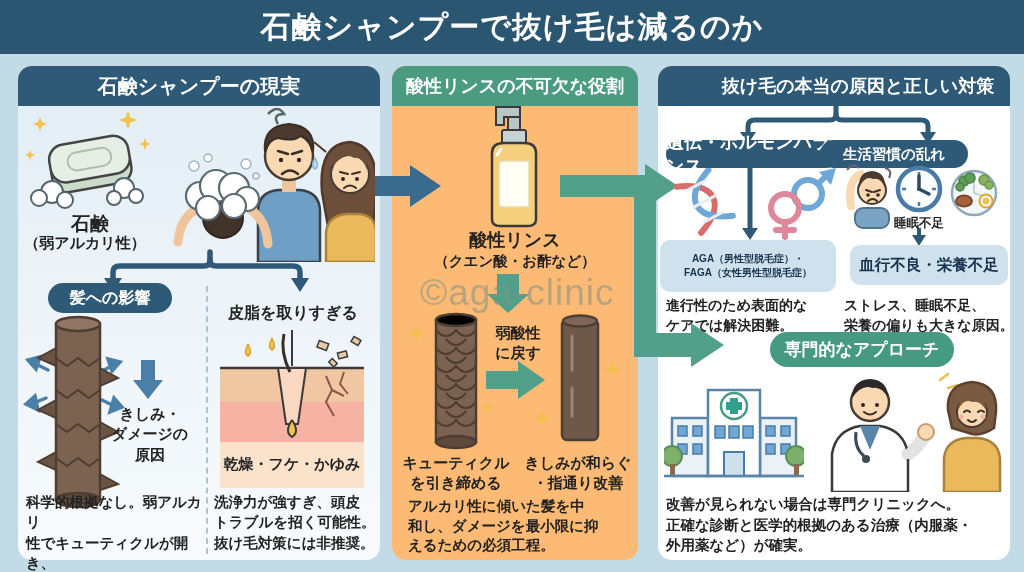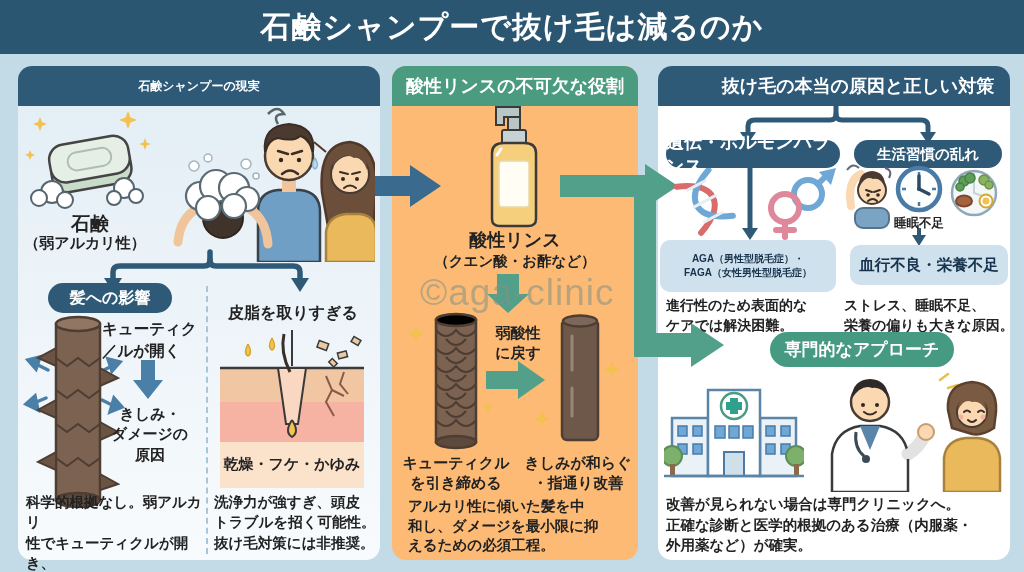--- a/index.html
+++ b/index.html
@@ -31,21 +31,21 @@
 </head>
 <body>
 
 <div class="canvas">
 
   <div class="titlebar">
     <div class="title">石鹸シャンプーで抜け毛は減るのか</div>
   </div>
 
   <div class="panel" style="left:18px;width:362px;background:linear-gradient(#e2edf5,#f8fbfd);">
-    <div class="panel-header hdr-blue" style="font-size:12px;">
+    <div class="panel-header hdr-blue" style="font-size:20px;">
         <span>石鹸シャンプーの現実</span>
       </div>
   </div>
 
   <div class="panel" style="left:392px;width:246px;background:#fdba74;">
     <div class="panel-header hdr-green" style="font-size:18px;">
         <span>酸性リンスの不可欠な役割</span>
       </div>
   </div>
 
@@ -193,22 +193,20 @@
     </g>
     <g stroke="#4e3d32" stroke-width="2" fill="none">
       <path d="M26,46 l11,8 l11,-8 l11,8 l11,-8"></path>
       <path d="M26,78 l11,8 l11,-8 l11,8 l11,-8"></path>
       <path d="M26,112 l11,8 l11,-8 l11,8 l11,-8"></path>
       <path d="M26,146 l11,8 l11,-8 l11,8 l11,-8"></path>
     </g>
     <ellipse cx="48" cy="12" rx="22" ry="7" fill="#917763" stroke="#4e3d32" stroke-width="2.5"></ellipse>
     <ellipse cx="48" cy="188" rx="22" ry="7" fill="#5e4a3c" stroke="#4e3d32" stroke-width="2.5"></ellipse>
   </svg>
-  <div class="txt pre" style="left:102px;top:318px;width:95px;font-size:15.5px;line-height:1.4;">キューティク
-／ルが開く</div>
   <div class="txt pre ctr" style="left:100px;top:404px;width:100px;font-size:15px;line-height:1.35;">きしみ・
 ダメージの
 原因</div>
   <div class="txt pre" style="left:26px;top:492px;width:180px;font-size:14.5px;line-height:1.4;">科学的根拠なし。弱アルカリ
 性でキューティクルが開き、
 内部の水分や栄養が流出。</div>
 
   <div class="txt ctr" style="left:222px;top:303px;width:142px;font-size:16px;">皮脂を取りすぎる</div>
   <svg class="abs" style="left:220px;top:332px;" width="144" height="156" viewBox="0 0 144 156">
     <rect x="0" y="36" width="144" height="34" fill="#f1c6a3"></rect>
@@ -273,21 +271,21 @@
 を引き締める</div>
   <div class="txt pre ctr" style="left:522px;top:453px;width:112px;font-size:15px;line-height:1.3;">きしみが和らぐ
 ・指通り改善</div>
   <div class="txt pre" style="left:408px;top:497px;width:220px;font-size:14.5px;line-height:1.35;">アルカリ性に傾いた髪を中
 和し、ダメージを最小限に抑
 えるための必須工程。</div>
 
   <div class="pill pill-blue" style="left:666px;top:140px;width:174px;height:28px;font-size:18px;border-radius:14px;">
     <span>遺伝・ホルモンバランス</span>
     </div>
-  <div class="pill pill-blue" style="left:854px;top:140px;width:148px;height:28px;font-size:14.5px;border-radius:14px;text-align:center;">
+  <div class="pill pill-blue" style="left:820px;top:140px;width:148px;height:28px;font-size:14.5px;border-radius:14px;text-align:center;">
     <span>生活習慣の乱れ</span>
     </div>
 
   <svg class="abs" style="left:672px;top:168px;" width="72" height="70" viewBox="0 0 72 70">
     <g transform="rotate(-28 36 35)" stroke-linecap="round" fill="none">
       <path d="M16,6 C52,20 52,44 16,58" stroke="#d96b6b" stroke-width="6"></path>
       <path d="M52,6 C16,20 16,44 52,58" stroke="#6fa8d6" stroke-width="6"></path>
       <g stroke="#e8eef2" stroke-width="3">
         <line x1="24" y1="14" x2="44" y2="14"></line>
           <line x1="22" y1="32" x2="46" y2="32"></line>

